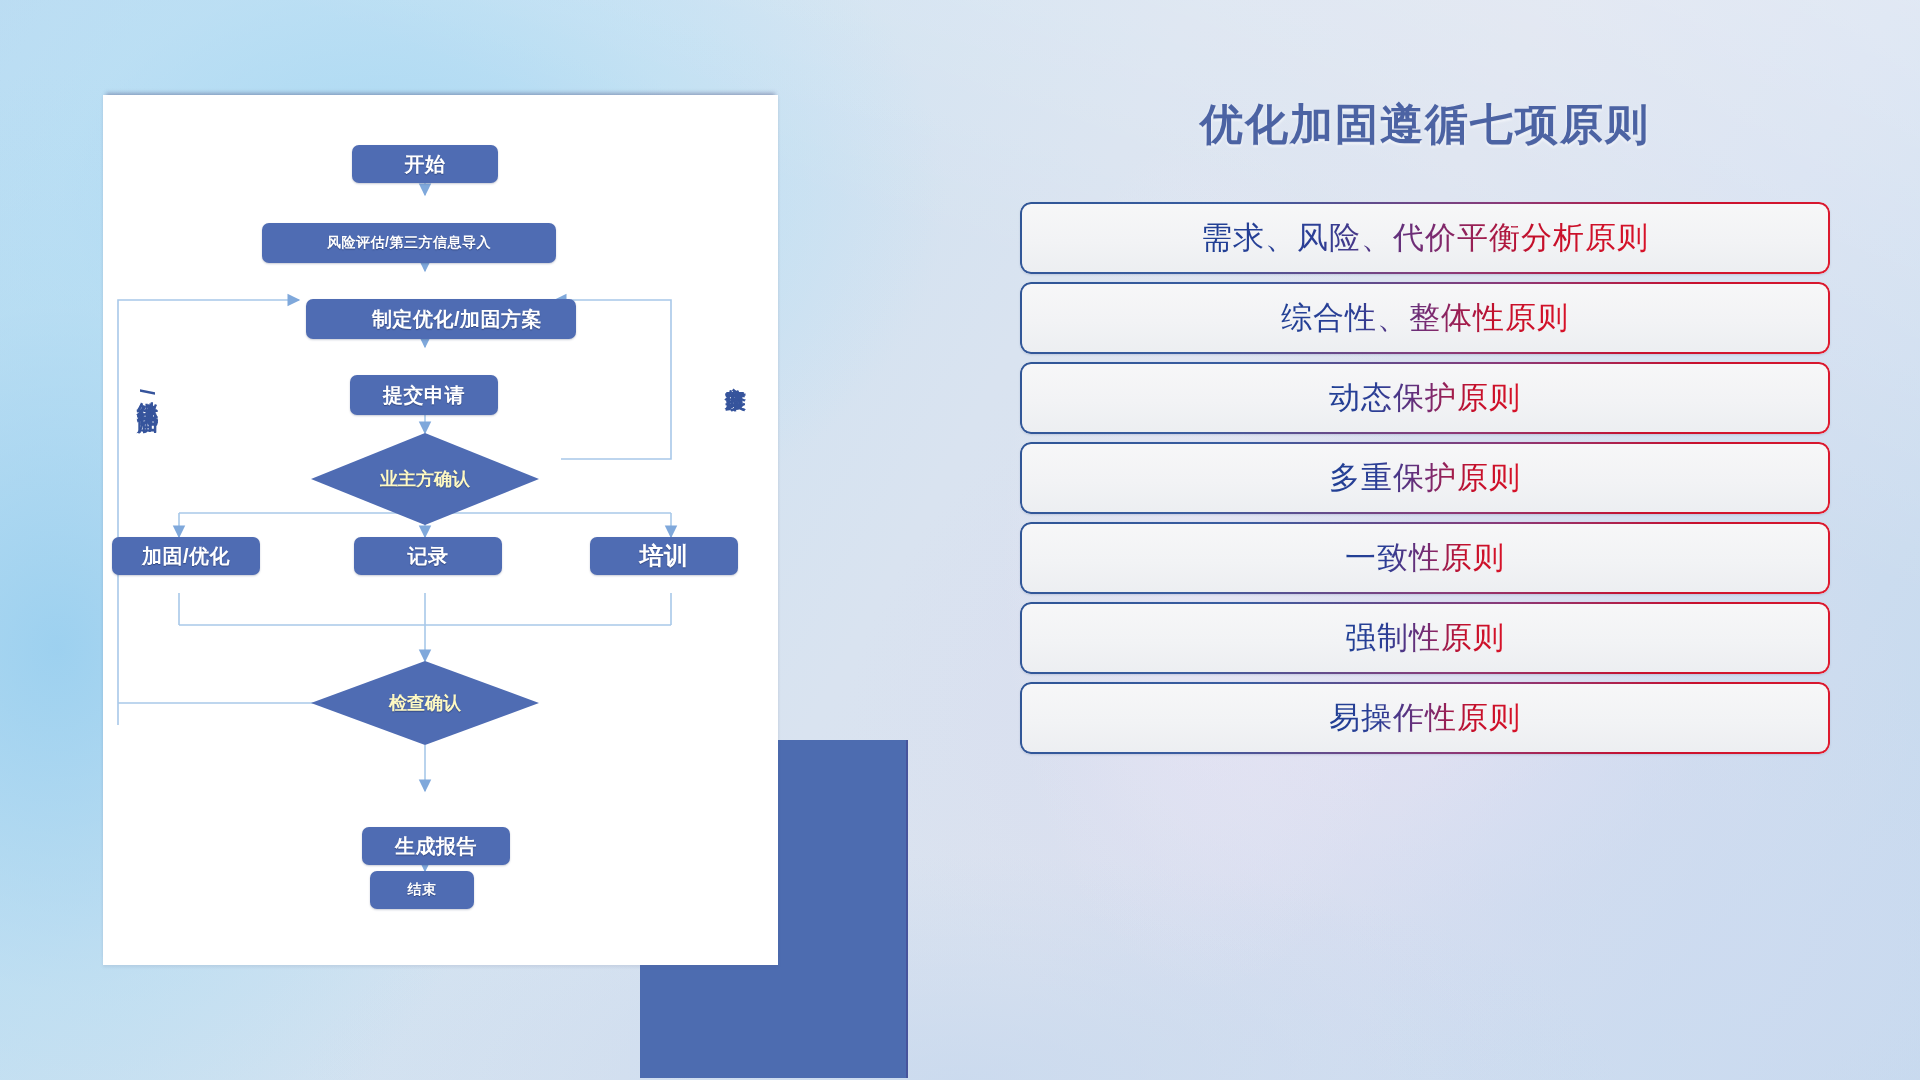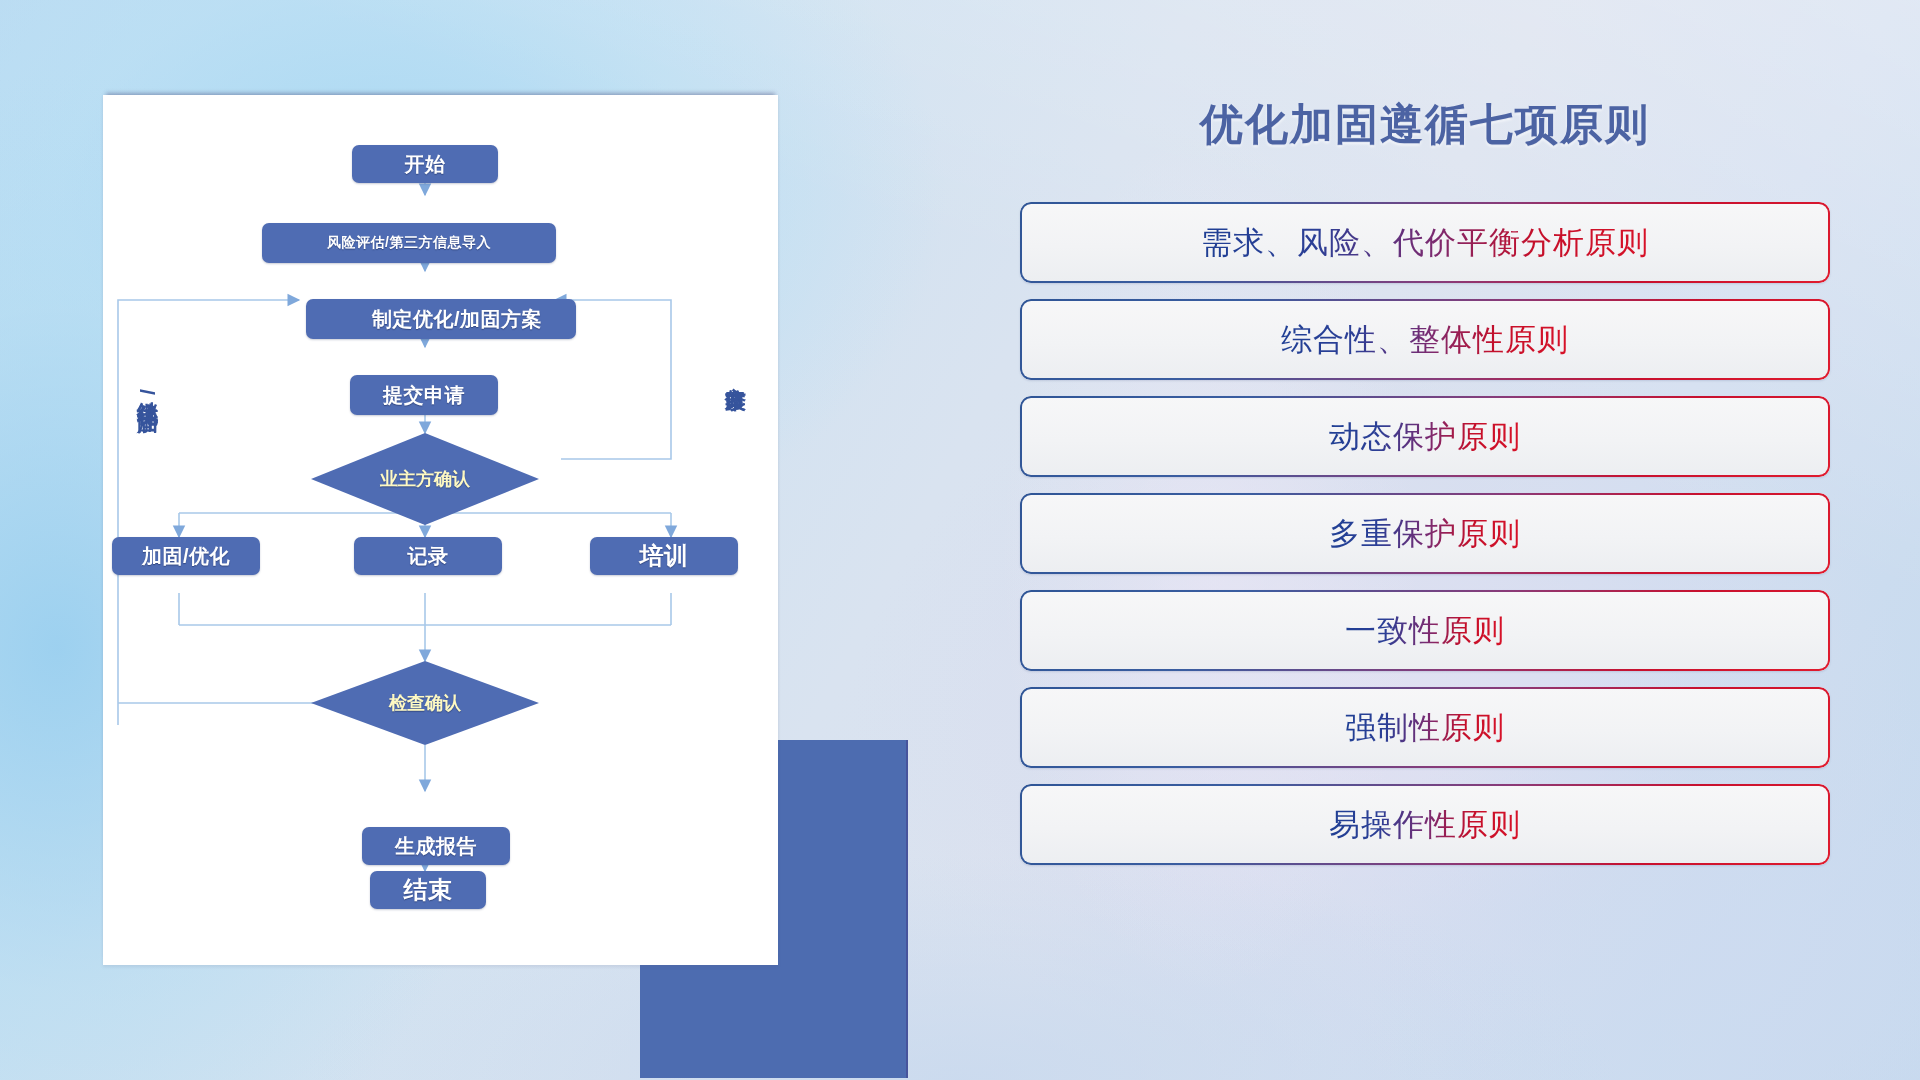--- a/index.html
+++ b/index.html
@@ -100,21 +100,21 @@
   #right-panel{position:absolute;left:1020px;top:90px;width:810px;height:920px;z-index:6;}
   #panel-title{
     text-align:center;font-size:43px;font-weight:bold;
     color:#4c63a3;letter-spacing:2px;
     text-shadow:0 2px 3px rgba(255,255,255,.75), 0 1px 0 rgba(120,140,190,.35);
     margin-top:6px;
   }
   #cards{margin-top:48px;}
   .pcard{
     position:relative;
-    height:81px;margin-bottom:16px;
+    height:72px;margin-bottom:8px;
     border-radius:11px;
     background:linear-gradient(180deg,#f7f7f8 0%,#f2f3f5 55%,#eceef1 100%);
     display:flex;align-items:center;justify-content:center;
     box-shadow:0 1px 2px rgba(70,90,140,.18);
   }
   .pcard::before{
     content:"";position:absolute;inset:0;border-radius:11px;
     padding:2px;
     background:linear-gradient(128deg,#2f5596 0%,#3a5da0 26%,#8a3a78 56%,#c8102e 78%,#e01b2e 100%);
     -webkit-mask:linear-gradient(#000 0 0) content-box, linear-gradient(#000 0 0);
@@ -224,21 +224,21 @@
   </div>
 
   <div class="diamond" style="left:208px;top:566px;width:228px;height:84px;font-size:18px;">
     <span>检查确认</span>
   </div>
 
   <div class="node" style="left:249px;top:732px;width:148px;height:38px;font-size:20px;margin-left:10px;">
     <span>生成报告</span>
   </div>
 
-  <div class="node" style="left:267px;top:776px;width:116px;height:38px;font-size:24px;">
+  <div class="node" style="left:267px;top:776px;width:104px;height:38px;font-size:14px;">
     <span>结束</span>
   </div>
 
   <div class="vlabel slash" style="left:34px;top:290px;font-size:21px;height:180px;">继续优化/加固</div>
 
   <div class="vlabel" style="left:622px;top:275px;font-size:21px;height:130px;">方案修改</div>
 
 </div>
 
 <div id="right-panel">

